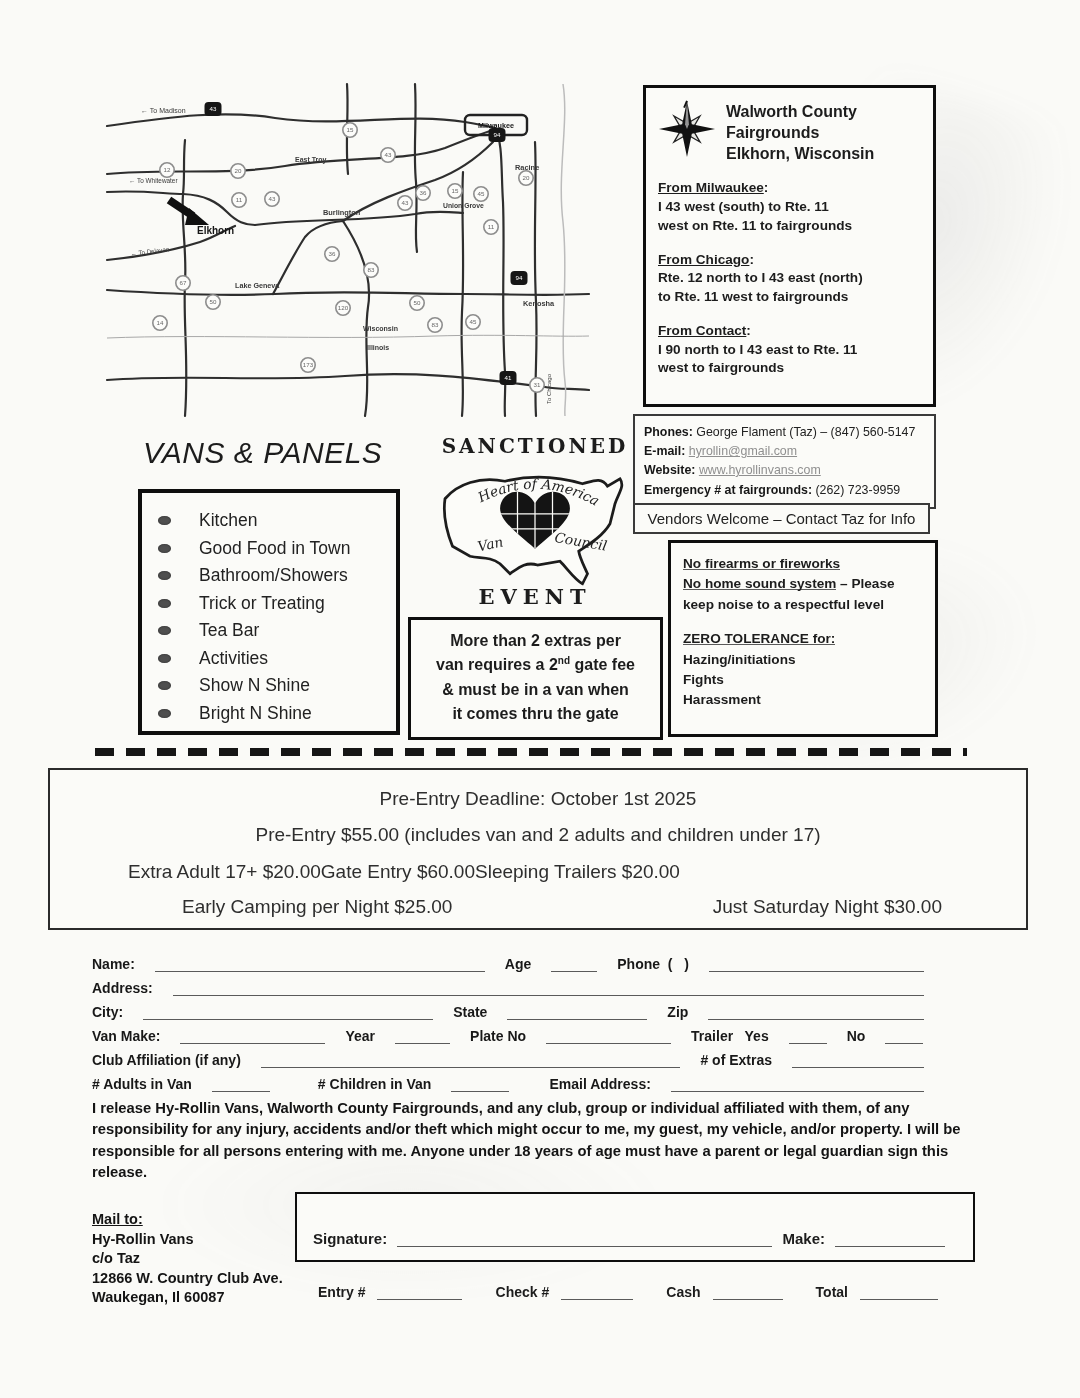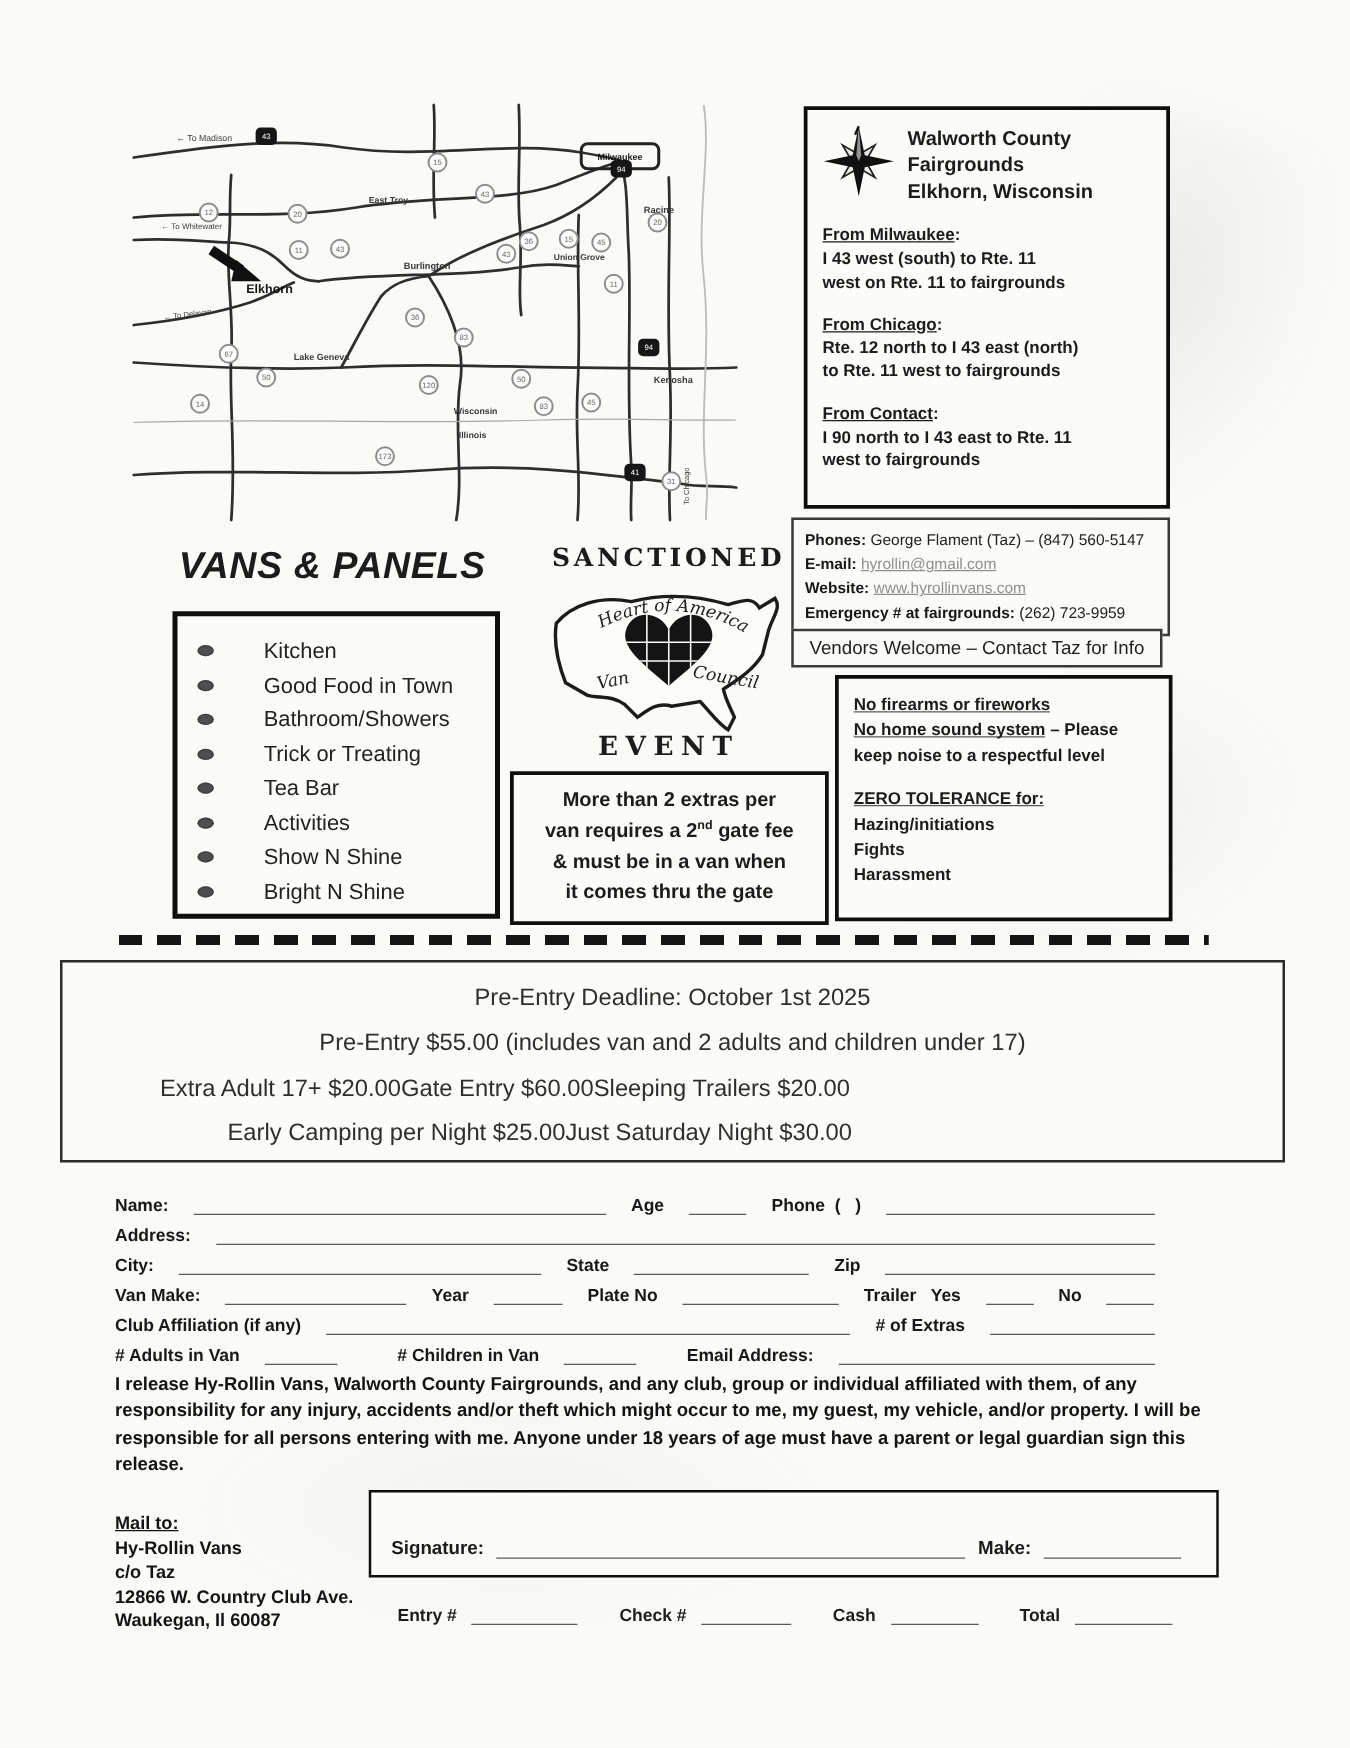--- a/index.html
+++ b/index.html
@@ -37,24 +37,24 @@
   .vendors{left:633px;top:503px;width:297px;border:2px solid #3a3a3a;background:#fbfbf8;
            padding:5px 8px;box-sizing:border-box;font-size:15px;color:#222;text-align:center;}
 
   
   .rules{left:668px;top:540px;width:270px;height:197px;border:3px solid #0e0e0e;background:#fbfbf8;
          padding:11px 12px;box-sizing:border-box;font-weight:bold;font-size:13.6px;line-height:1.5;}
   .rules .u{}
   .rules .gap{height:14px;}
 
   
-  .ftitle{left:143px;top:436px;font-size:30px;font-weight:bold;font-style:italic;letter-spacing:.5px;}
+  .ftitle{left:143px;top:436px;font-size:30px;font-weight:normal;font-style:italic;letter-spacing:.5px;}
   .fbox{left:138px;top:489px;width:262px;height:246px;border:4px solid #0e0e0e;background:#fbfbf8;
         padding:14px 8px 8px 16px;box-sizing:border-box;}
-  .frow{display:flex;align-items:center;height:27.5px;gap:12px;}
+  .frow{display:flex;align-items:center;height:27.5px;}
   .dot{width:13px;height:9px;border-radius:50%;background:#4f4f4f;box-shadow:inset 0 0 2px #222;flex:0 0 auto;}
   .ftext{margin-left:28px;font-size:17.5px;color:#222;}
 
   
   .sanct{left:426px;top:434px;width:218px;text-align:center;font-family:"DejaVu Serif",serif;}
   .sanct .t1{font-size:20px;font-weight:bold;letter-spacing:3px;}
   .sanct svg{margin-top:-2px;}
   .sanct .t2{font-size:21px;font-weight:bold;letter-spacing:6px;margin-top:-14px;}
 
   
@@ -66,21 +66,21 @@
   .dash{left:95px;top:748px;width:872px;height:8px;
         background:repeating-linear-gradient(90deg,#151515 0 19px,transparent 19px 31px);}
 
   
   .pricing{left:48px;top:768px;width:980px;height:162px;border:2px solid #2b2b2b;background:#fbfbf8;
            box-sizing:border-box;font-size:19px;color:#2e2e2e;}
   .pricing .c{text-align:center;}
   .pl1{margin-top:18px;}
   .pl2{margin-top:14px;}
   .prow1{display:flex;padding:0 88px 0 78px;margin-top:15px;}
-  .prow2{display:flex;padding:0 60px 0 132px;margin-top:13px;}
+  .prow2{display:flex;justify-content:space-between;padding:0 84px 0 132px;margin-top:13px;}
 
   
   .form{left:92px;top:948px;width:832px;font-weight:bold;font-size:14px;color:#181818;}
   .frm{display:flex;align-items:flex-end;gap:20px;height:24px;}
   .u{display:inline-block;border-bottom:1.6px solid #5a5a5a;height:15px;flex:0 0 auto;}
   .ug{flex:1 1 auto;}
   .pre{white-space:pre;}
   .lbl{flex:0 0 auto;}
 
   .release{left:92px;top:1098px;width:888px;font-weight:bold;font-size:14.8px;line-height:1.44;color:#141414;}

